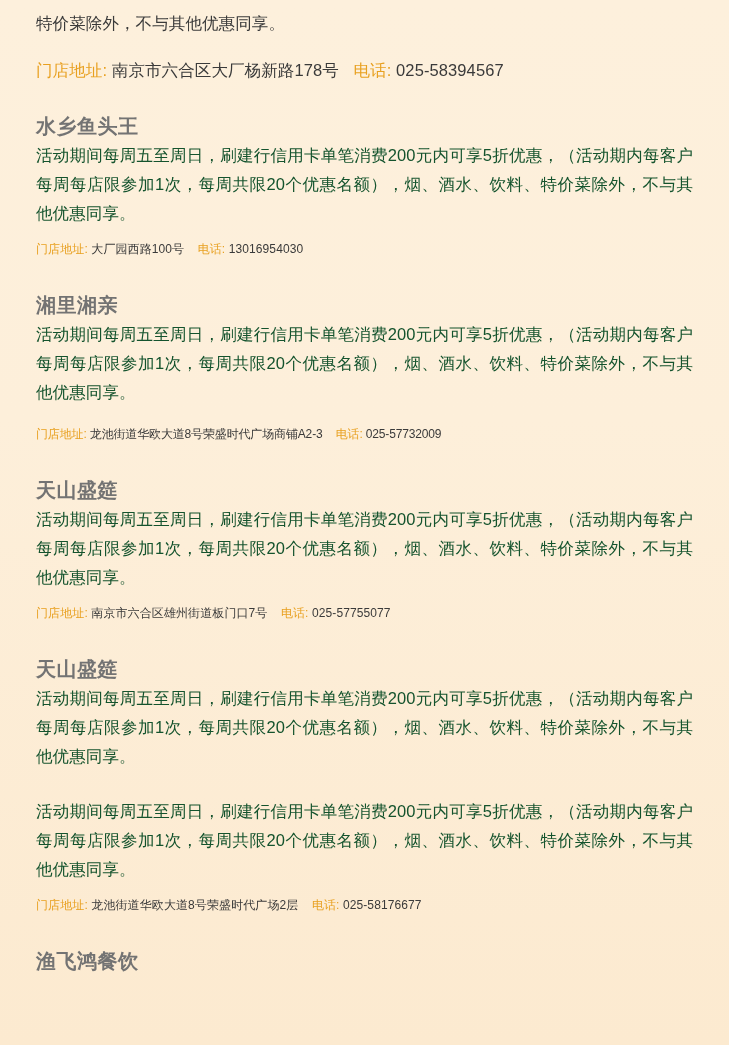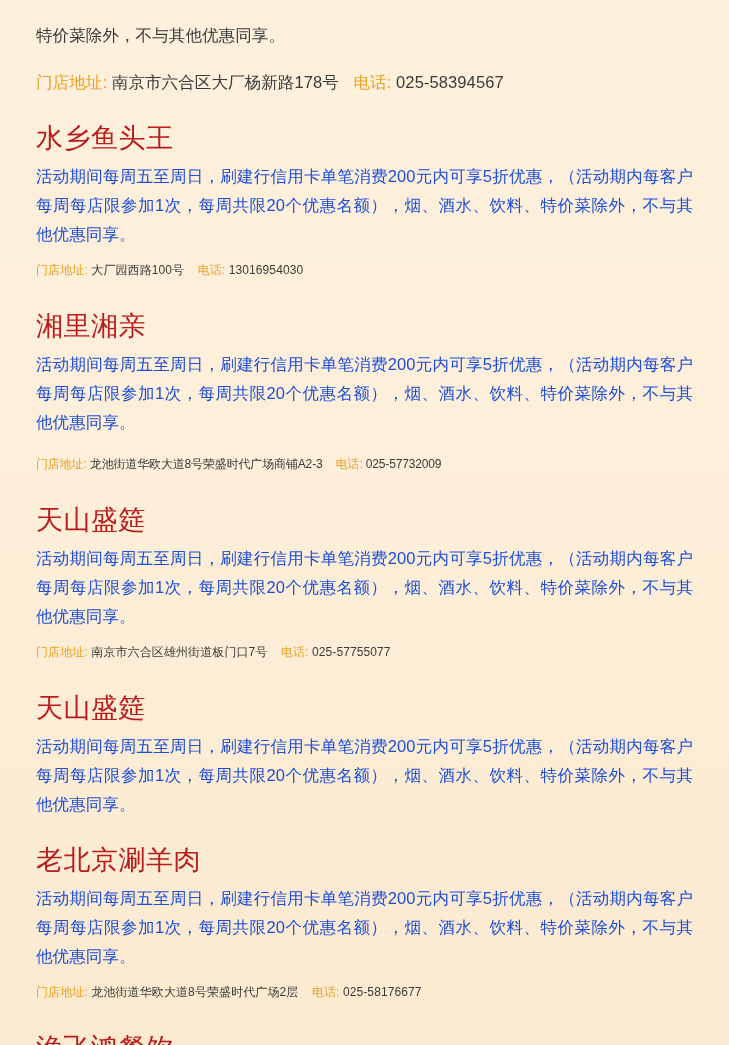--- a/index.html
+++ b/index.html
@@ -12,21 +12,21 @@
     overflow: hidden;
     background: linear-gradient(to bottom, #fdf0dc 0%, #fdefda 40%, #fcead0 100%);
     font-family: "Liberation Sans", "DejaVu Sans", sans-serif;
     color: #3a3a3a;
   }
   .page {
     position: relative;
     width: 729px;
     height: 1045px;
     box-sizing: border-box;
-    padding: 16px 36px;
+    padding: 4px 36px;
   }
   
   .top-fragment {
     font-size: 16.5px;
     line-height: 29px;
     color: #3a3a3a;
     padding-top: 5px;
     letter-spacing: 0.1px;
   }
   .addr-line {
@@ -49,31 +49,31 @@
   .tel-value {
     color: #3a3a3a;
   }
   .merchant {
     margin-top: 26px;
   }
   .merchant:first-of-type {
     margin-top: 30px;
   }
   .m-name {
-    color: #b91c1c;
-    font-size: 27px;
-    font-weight: normal;
+    color: #737373;
+    font-size: 20px;
+    font-weight: bold;
     line-height: 30px;
     letter-spacing: 0.5px;
   }
   .m-desc {
     font-size: 16.5px;
     line-height: 29px;
-    margin-top: 9px;
-    color: #1d4ed8;
+    margin-top: 0;
+    color: #14532d;
     letter-spacing: 0.1px;
     text-align: justify;
     text-justify: inter-ideograph;
   }
   .m-addr {
     font-size: 12px;
     line-height: 30px;
     margin-top: 6px;
     white-space: nowrap;
     letter-spacing: 0.1px;
@@ -129,21 +129,20 @@
       <span class="tel-value">025-57755077</span>
     </div>
   </div>
 
   <div class="merchant tight">
     <div class="m-name">天山盛筵</div>
     <div class="m-desc">活动期间每周五至周日，刷建行信用卡单笔消费200元内可享5折优惠，（活动期内每客户每周每店限参加1次，每周共限20个优惠名额），烟、酒水、饮料、特价菜除外，不与其他优惠同享。</div>
   </div>
 
   <div class="merchant">
-    <div class="m-name">老北京涮羊肉</div>
     <div class="m-desc">活动期间每周五至周日，刷建行信用卡单笔消费200元内可享5折优惠，（活动期内每客户每周每店限参加1次，每周共限20个优惠名额），烟、酒水、饮料、特价菜除外，不与其他优惠同享。</div>
     <div class="m-addr">
       <span class="addr-label">门店地址:</span>
       <span class="addr-value">龙池街道华欧大道8号荣盛时代广场2层</span>
       <span class="tel-label">电话:</span>
       <span class="tel-value">025-58176677</span>
     </div>
   </div>
 
   <div class="merchant last-partial">

